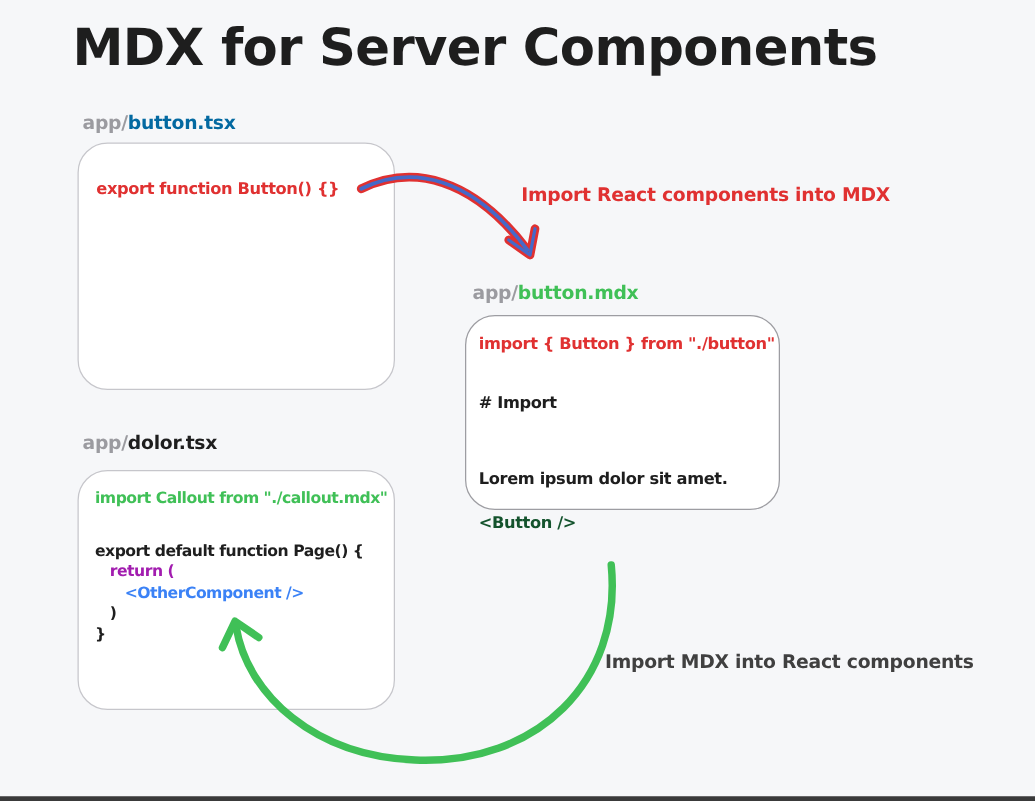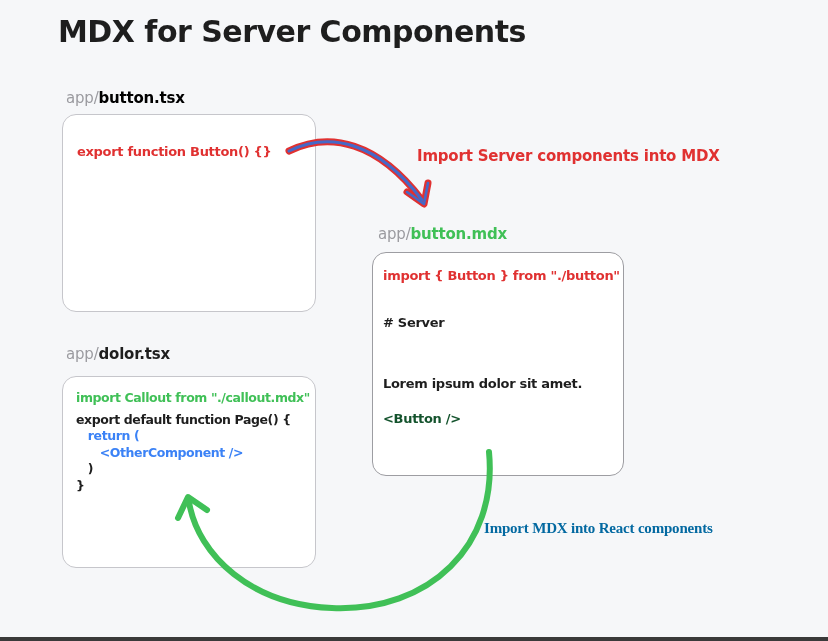--- a/index.html
+++ b/index.html
@@ -10,42 +10,42 @@
   .canvas {
     position: relative;
     width: 828px;
     height: 641px;
     background: var(--background, #f6f7f9);
     overflow: hidden;
   }
   .title {
     position: absolute;
     left: 58px; top: 14px;
-    font-size: 30px;
+    font-size: 41px;
     font-weight: 800;
     letter-spacing: -0.5px;
     color: var(--text, #1e1e1e);
     margin: 0;
   }
   .file-label {
     position: absolute;
     font-size: 15px;
     font-weight: 700;
     letter-spacing: -0.2px;
     white-space: nowrap;
   }
   .file-label .prefix {
     color: var(--gray, #9b9ba0);
-    font-weight: 400;
+    font-weight: 700;
   }
   .code-box {
     position: absolute;
     background: var(--box_bg, #ffffff);
     border: 1.6px solid var(--border_light, #c6c6cb);
-    border-radius: 14px;
+    border-radius: 24px;
     box-sizing: border-box;
   }
   .code-box.dark-border { border-color: var(--border_dark, #9d9da2); }
   .code-line {
     font-size: 13px;
     font-weight: 700;
     letter-spacing: -0.3px;
     line-height: 17px;
     white-space: pre;
   }
@@ -53,21 +53,21 @@
   .box-callout-content { padding: 14px 0 0 10px; }
   .box-callout-content .code-line.l1 { margin-top: 30px; }
   .box-callout-content .code-line.l2 { margin-top: 16px; }
   .box-callout-content .code-line.l3 { margin-top: 18px; }
   .box-page-content { padding: 13px 0 0 13px; }
   .box-page-content .code-line {
     font-size: 12.5px;
     letter-spacing: -0.4px;
     line-height: 16.5px;
   }
-  .box-page-content .code-line.gap { margin-top: 5px; }
+  .box-page-content .code-line.gap { margin-top: 26px; }
   .annotation {
     position: absolute;
     font-size: 15px;
     font-weight: 700;
     letter-spacing: -0.2px;
     white-space: nowrap;
   }
   .arrow-svg {
     position: absolute;
     left: 0; top: 0;
@@ -86,54 +86,54 @@
   }
 </style>
 </head>
 <body>
 
 <div class="canvas">
 
   <h1 class="title">MDX for Server Components</h1>
 
   <div class="file-label" style="left:66px; top:89px;">
-    <span class="prefix">app/</span><span style="color: #000000;">button.tsx</span>
+    <span class="prefix">app/</span><span style="color: #0369a1;">button.tsx</span>
   </div>
   <div class="code-box box-button" style="left:62px; top:114px; width:254px; height:198px;">
     <div class="code-line" style="color: rgb(224, 49, 49);">export function Button() {}</div>
   </div>
 
   <div class="file-label" style="left:378px; top:225px;">
     <span class="prefix">app/</span><span style="color: rgb(64, 192, 87);">button.mdx</span>
   </div>
-  <div class="code-box dark-border" style="left:372px; top:252px; width:252px; height:224px;">
+  <div class="code-box dark-border" style="left:372px; top:252px; width:252px; height:156px;">
     <div class="box-callout-content">
       <div class="code-line l0" style="color: rgb(224, 49, 49);">import { Button } from "./button"</div>
-      <div class="code-line l1" style="color: rgb(30, 30, 30);"># Server</div>
+      <div class="code-line l1" style="color: rgb(30, 30, 30);"># Import</div>
       <div class="code-line l2" style="color: rgb(30, 30, 30); margin-top: 44px;">Lorem ipsum dolor sit amet.</div>
       <div class="code-line l3" style="color: #14532d;">&lt;Button /&gt;</div>
     </div>
   </div>
 
   <div class="file-label" style="left:66px; top:345px;">
     <span class="prefix">app/</span><span style="color: rgb(30, 30, 30);">dolor.tsx</span>
   </div>
   <div class="code-box" style="left:62px; top:376px; width:254px; height:192px;">
     <div class="box-page-content">
       <div class="code-line" style="color: rgb(64, 192, 87);">import Callout from "./callout.mdx"</div>
       <div class="code-line gap" style="color: rgb(30, 30, 30);">export default function Page() {</div>
-      <div class="code-line" style="color: #3b82f6;">   return (</div>
+      <div class="code-line" style="color: #a21caf;">   return (</div>
       <div class="code-line" style="color: #3b82f6;">      &lt;OtherComponent /&gt;</div>
       <div class="code-line" style="color: rgb(30, 30, 30);">   )</div>
       <div class="code-line" style="color: rgb(30, 30, 30);">}</div>
     </div>
   </div>
 
-  <div class="annotation" style="left: 417px; top: 147px; color: rgb(224, 49, 49);">Import Server components into MDX</div>
-  <div class="annotation" style="left: 484px; top: 520px; color: #0369a1; font-family: Liberation Serif, serif;">Import MDX into React components</div>
+  <div class="annotation" style="left: 417px; top: 147px; color: rgb(224, 49, 49);">Import React components into MDX</div>
+  <div class="annotation" style="left: 484px; top: 520px; color: #404040;">Import MDX into React components</div>
 
   <svg class="arrow-svg" width="828" height="641" viewBox="0 0 828 641">
     <g>
       <path class="stroke-red" stroke-width="7" d="M 289 151 C 330 131, 378 142, 422 200"></path>
       <path class="stroke-red" stroke-width="7" d="M 407 192 L 424 204 L 428 183"></path>
       <path class="stroke-blue" stroke-width="3" d="M 289 151 C 330 131, 378 142, 422 200"></path>
       <path class="stroke-blue" stroke-width="2.6" d="M 407 192 L 424 204 L 428 183"></path>
     </g>
     <g>
       <path class="stroke-green" stroke-width="6" d="M 489 452 C 498 545, 430 612, 332 608 C 252 605, 198 556, 189 502"></path>

